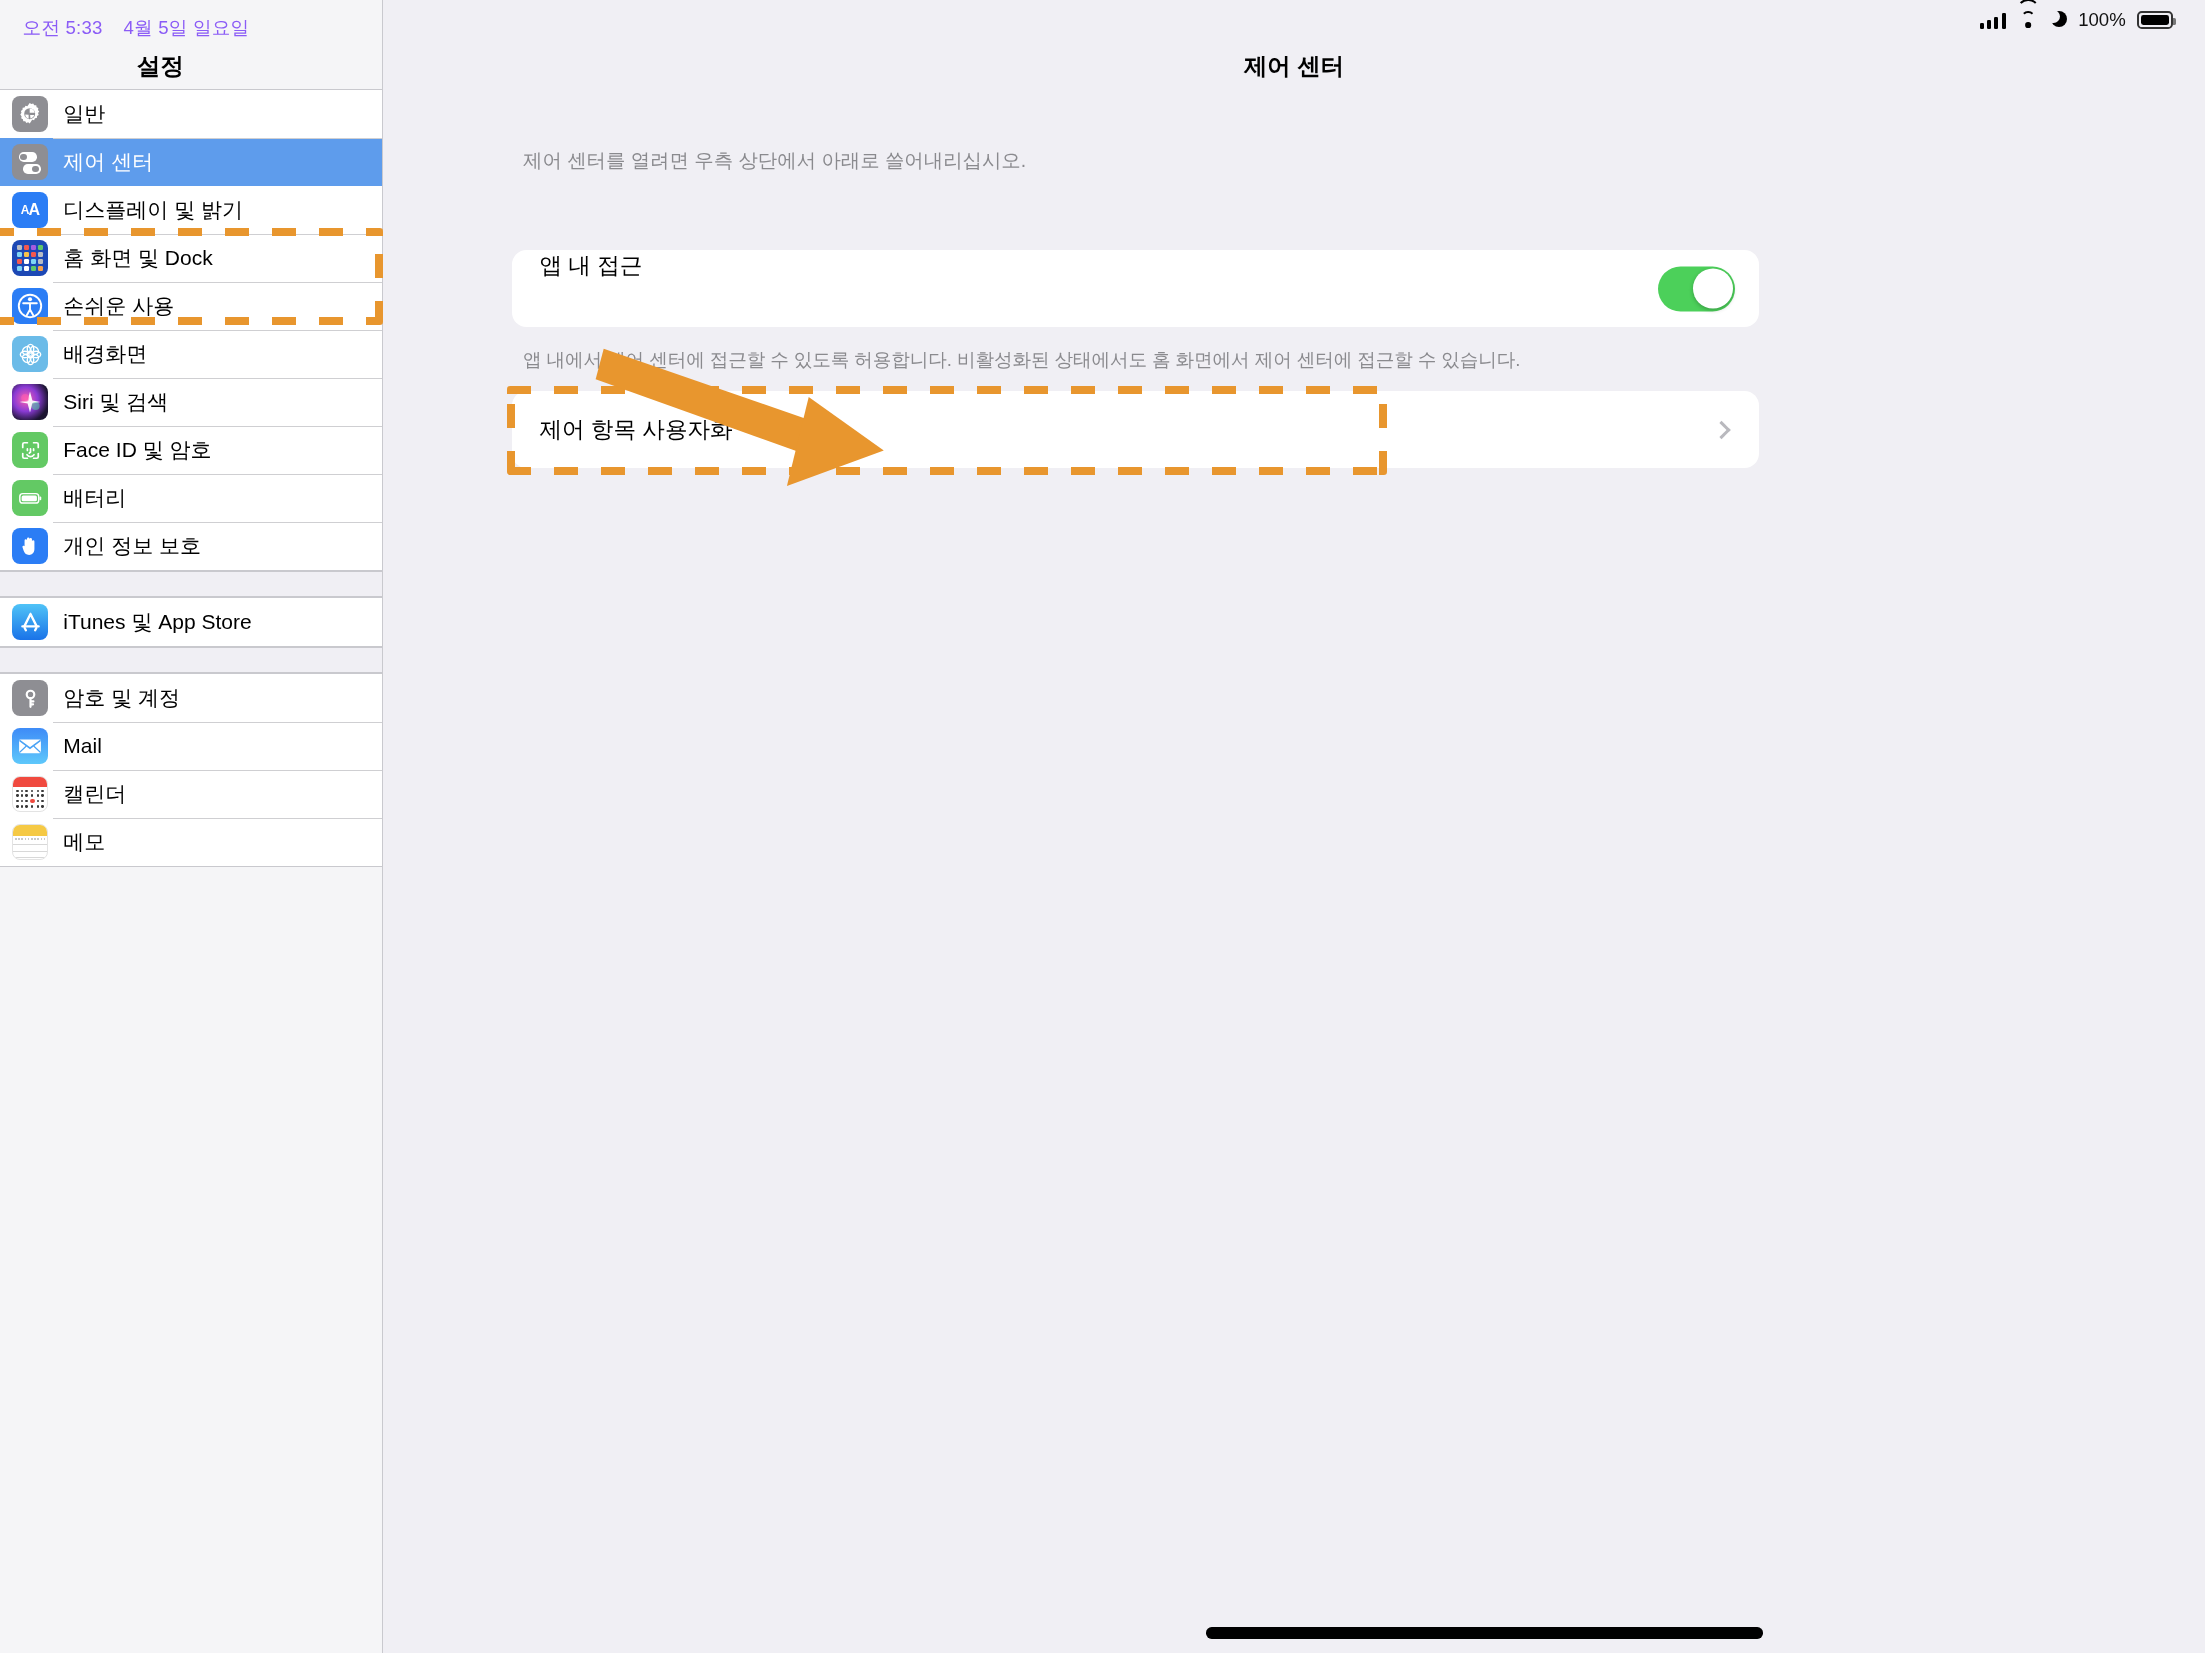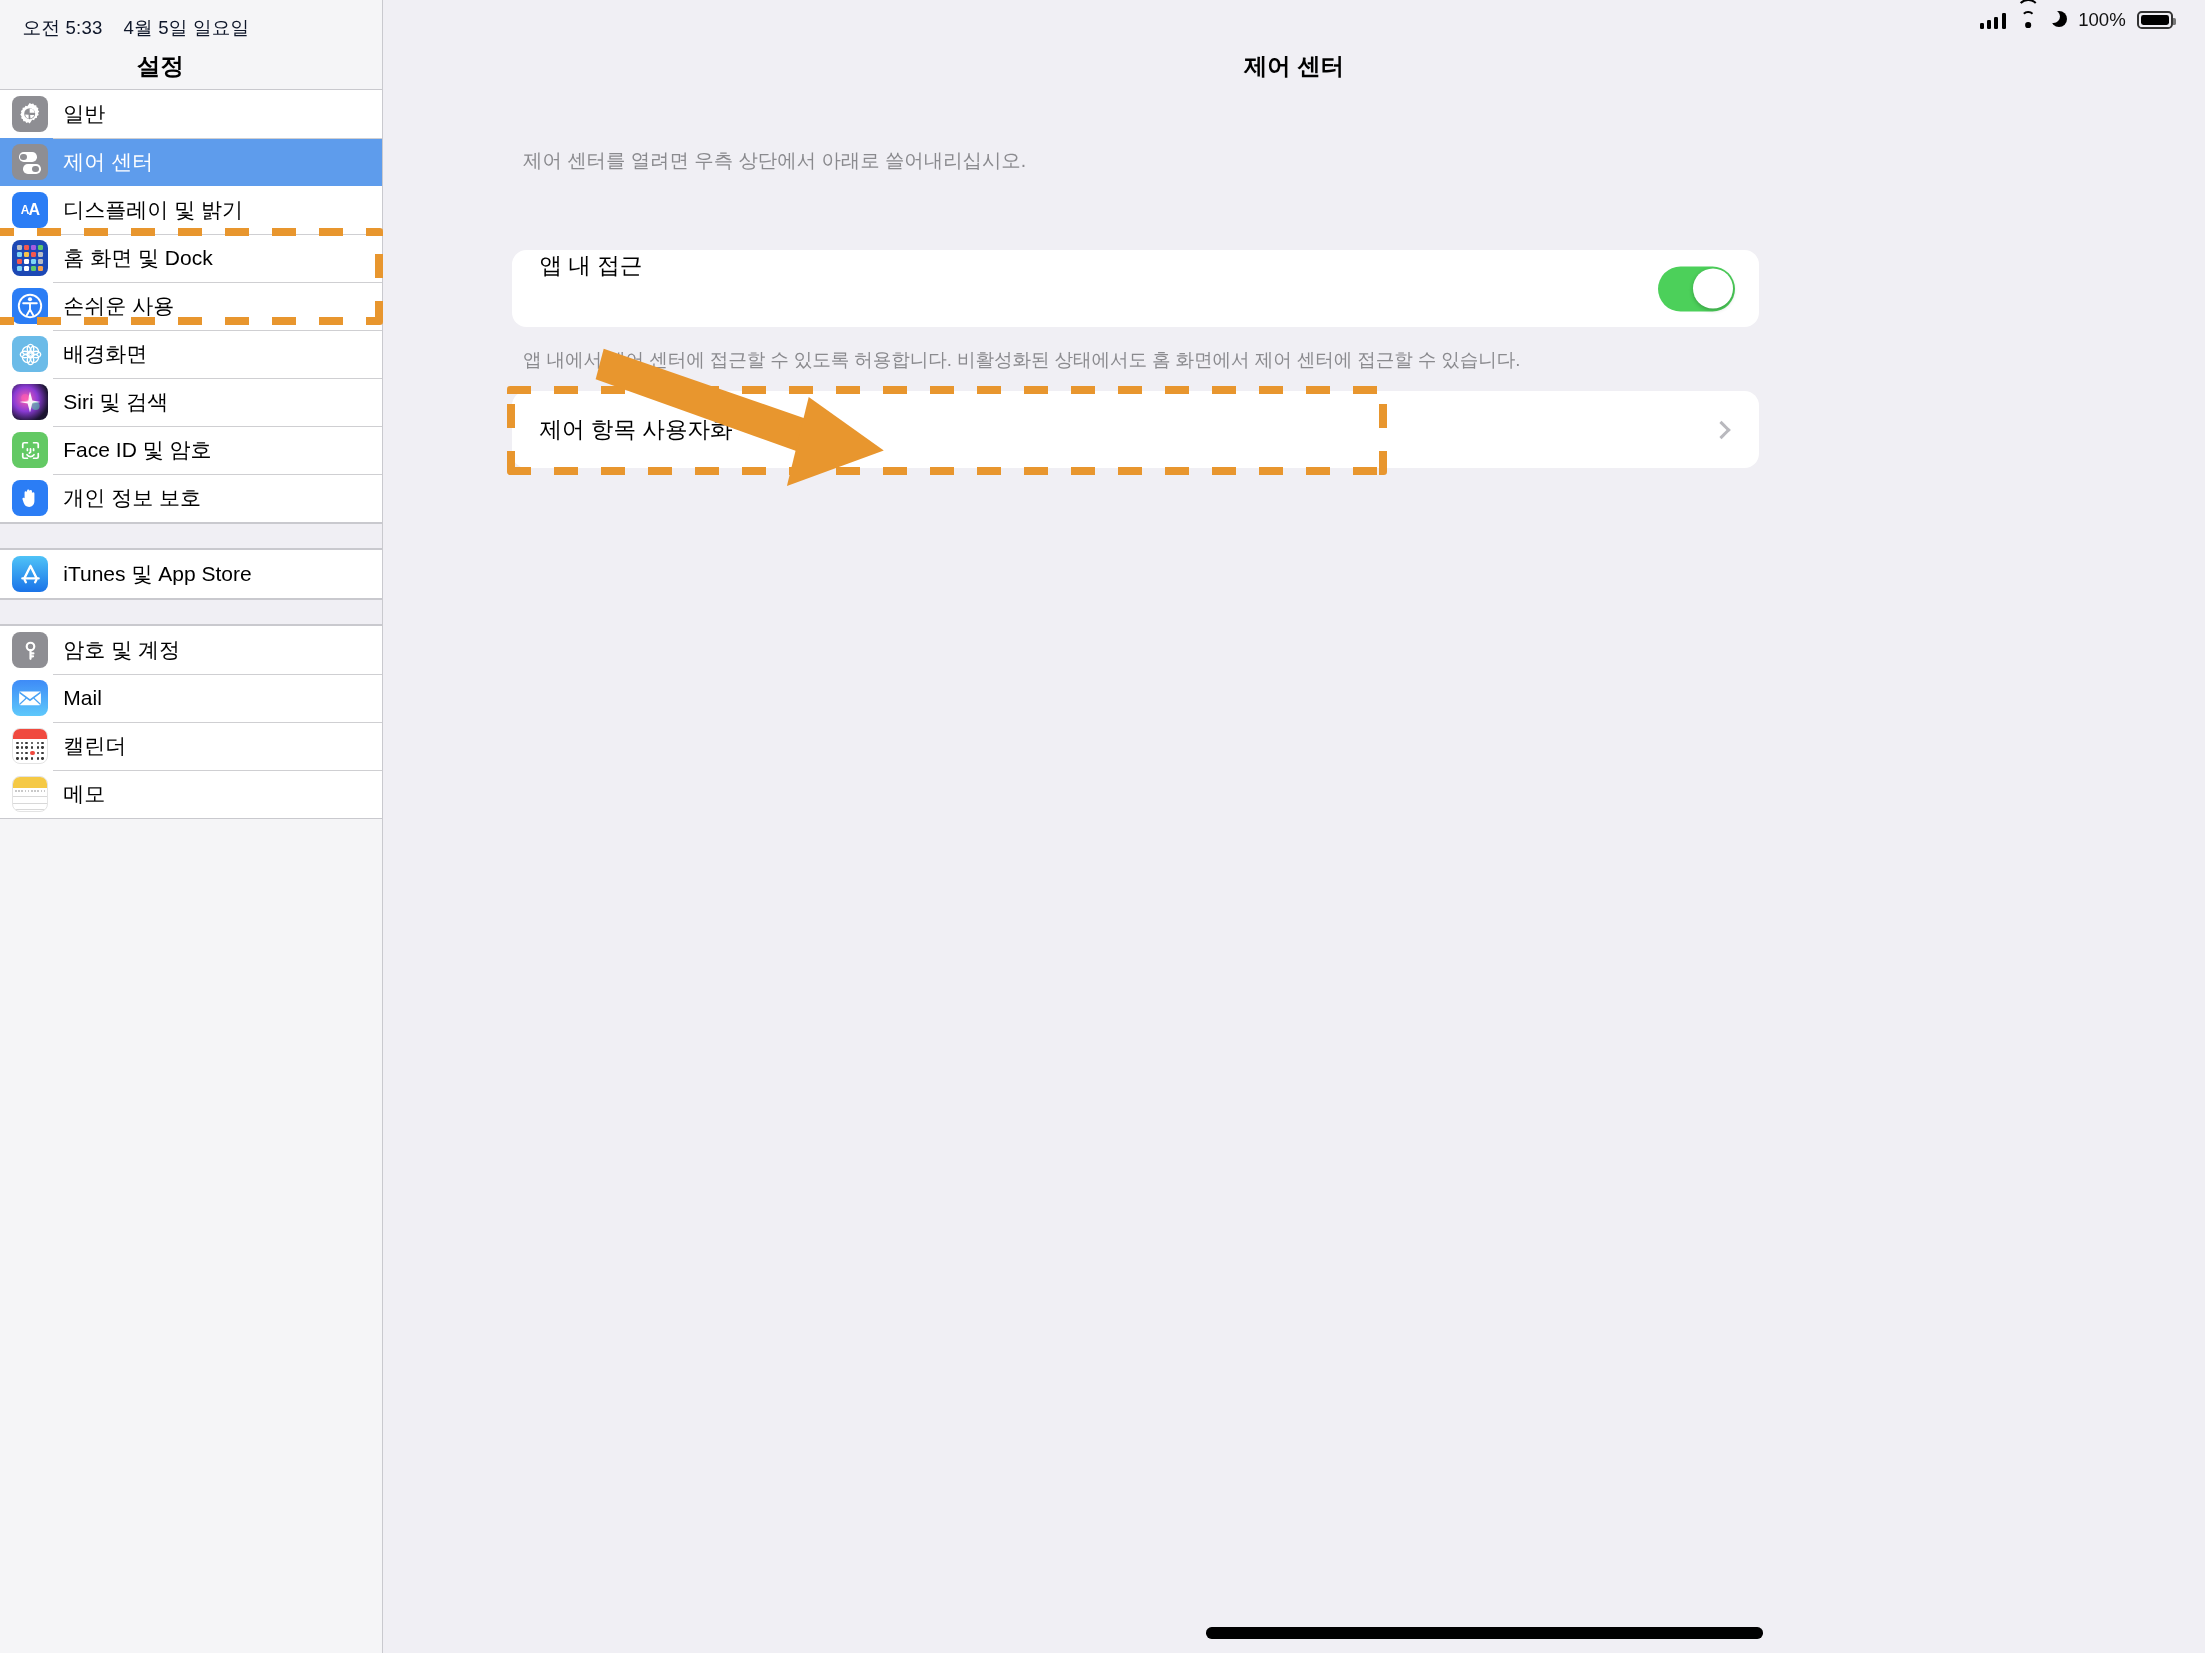--- a/index.html
+++ b/index.html
@@ -9,21 +9,21 @@
     background:#F0EFF4;
     -webkit-font-smoothing:antialiased;
   }
 
   
   .statusbar{
     position:absolute; top:0; left:0; width:2205px; height:39px;
     display:flex; align-items:center; z-index:40;
     pointer-events:none;
   }
-  .sb-left{ position:absolute; left:22.6px; display:flex; gap:21px; font-size:18.6px; color:#0f172a; letter-spacing:0.2px;margin-top:16px;}
+  .sb-left{ position:absolute; left:22.6px; display:flex; gap:21px; font-size:18.6px; color:#8b5cf6; letter-spacing:0.2px;margin-top:16px;}
   .sb-right{ position:absolute; right:32px; display:flex; align-items:center; gap:11.3px;}
   .sig{ display:flex; align-items:flex-end; gap:3.2px; height:18px;}
   .sig i{ display:block; width:4px; background:#000; border-radius:1.2px;}
   .sig i:nth-child(1){height:5.7px}
   .sig i:nth-child(2){height:9px}
   .sig i:nth-child(3){height:12px}
   .sig i:nth-child(4){height:16px}
   .wifi{ position:relative; width:22.6px; height:18px;}
   .wifi b{ position:absolute; left:50%; bottom:0; transform:translateX(-50%);
            border:2.4px solid #000; border-color:#000 transparent transparent transparent;
@@ -307,20 +307,30 @@
             <g stroke="#fff" stroke-width="2.2" fill="none" stroke-linecap="round">
               <path d="M10 16v-4a2 2 0 0 1 2-2h4M24 10h4a2 2 0 0 1 2 2v4M30 24v4a2 2 0 0 1-2 2h-4M16 30h-4a2 2 0 0 1-2-2v-4"></path>
               <path d="M16 18v2M24 18v2M20 18v4l-1.5 1.5"></path>
               <path d="M15.5 25.5c1.3 1.7 2.8 2.5 4.5 2.5s3.2-.8 4.5-2.5"></path>
             </g>
           </svg>
         </span>
         <span class="lbl">Face ID 및 암호</span>
       </div>
 
+      <div class="srow">
+        <span class="ico ic-batt">
+          <svg viewBox="0 0 44 44" width="32" height="32">
+            <rect x="8" y="16" width="26" height="13" rx="4" fill="none" stroke="#fff" stroke-width="2"></rect>
+            <rect x="10.5" y="18.5" width="21" height="8" rx="2.2" fill="#fff"></rect>
+            <rect x="35" y="20" width="2.5" height="5" rx="1.2" fill="#fff"></rect>
+          </svg>
+        </span>
+        <span class="lbl">배터리</span>
+      </div>
 
       <div class="srow">
         <span class="ico ic-priv">
           <svg viewBox="0 0 40 40" width="27.4" height="27.4">
             <path d="M12.5 22V12.5a1.8 1.8 0 0 1 3.6 0V20V10a1.8 1.8 0 0 1 3.6 0v10V10.5a1.8 1.8 0 0 1 3.6 0V20v-6a1.8 1.8 0 0 1 3.6 0v11c0 5.3-3.4 8.5-7.8 8.5-4.4 0-6.9-2.7-7.9-6l-1.6-5a1.7 1.7 0 0 1 3-1.6z" fill="#fff"></path>
           </svg>
         </span>
         <span class="lbl">개인 정보 보호</span>
       </div>
     </div>

